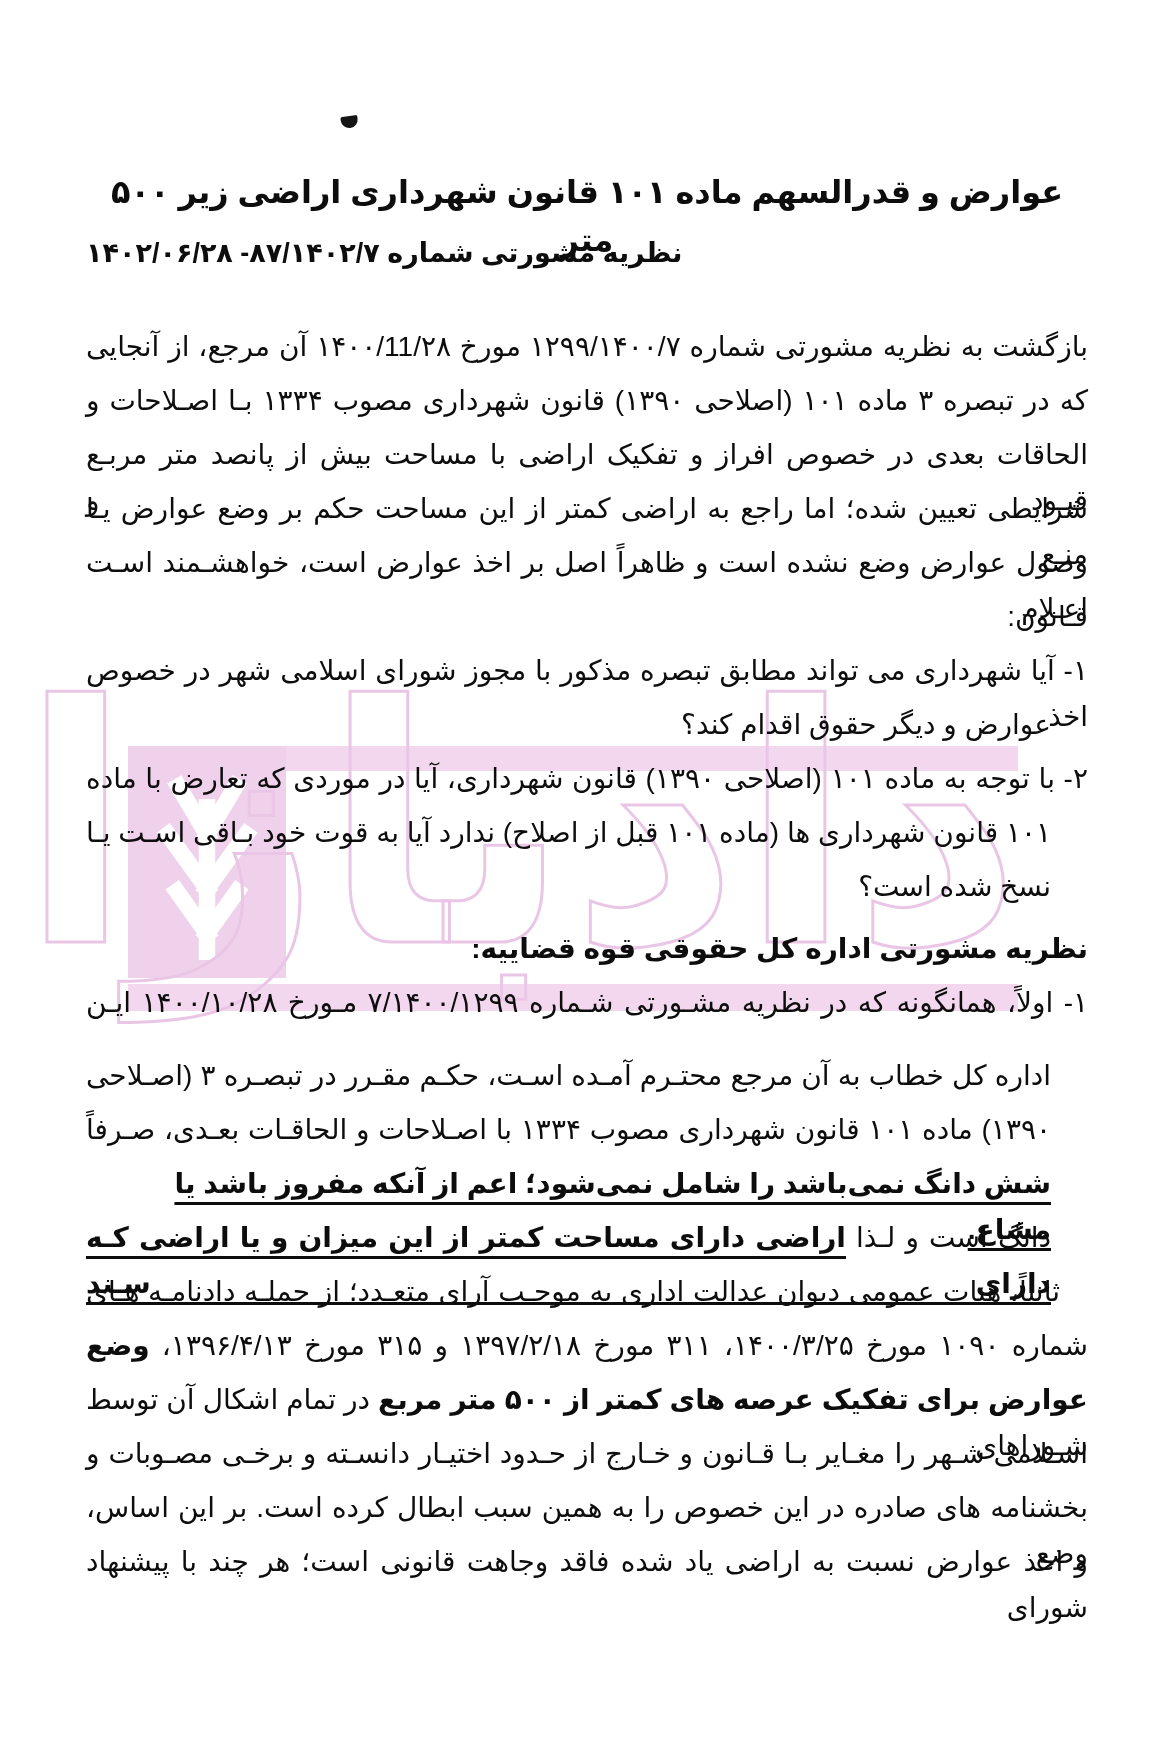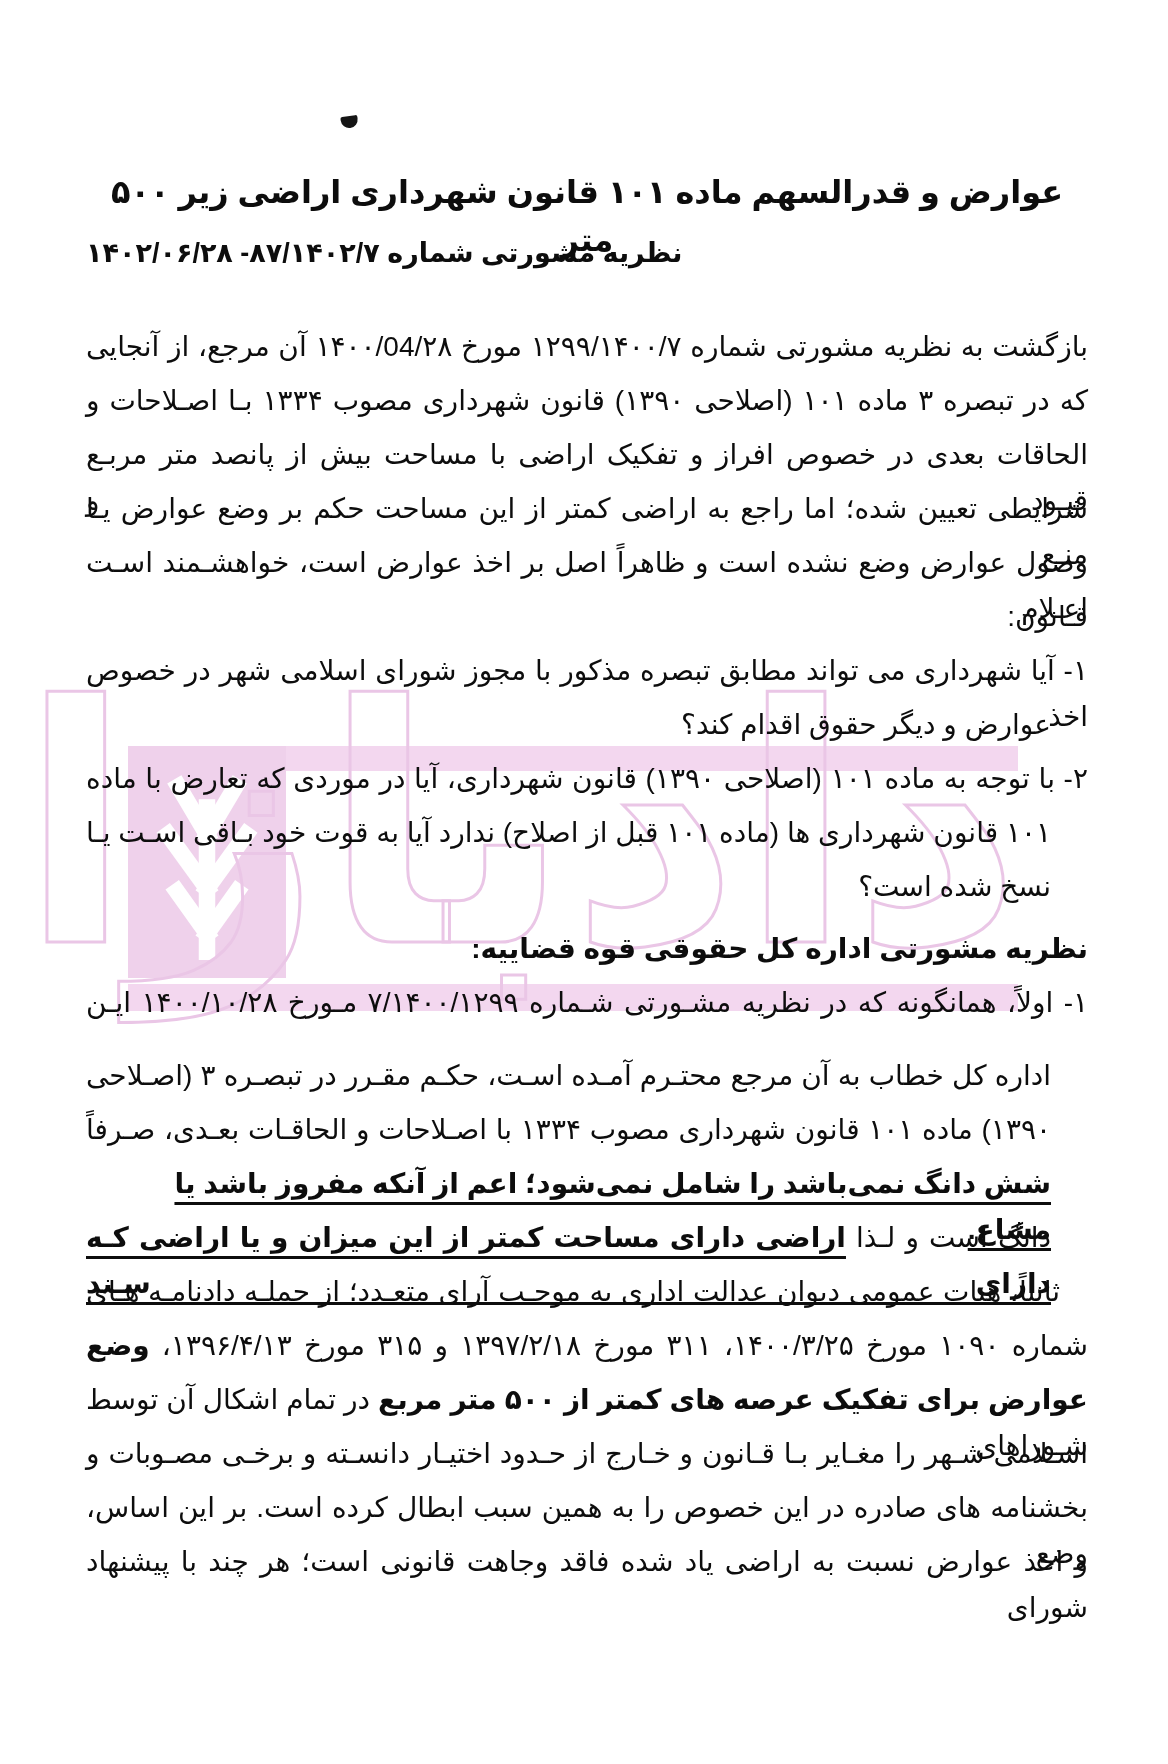--- a/index.html
+++ b/index.html
@@ -103,21 +103,21 @@
     </span>
   </div>
   <div class="wm wm-word" style="left:262px; top:628px; width:760px; height:420px; font-size:330px; line-height:400px;">دادبازار</div>
 
   <div class="ink"></div>
 
   <div class="content">
     <div class="title">عوارض و قدرالسهم ماده ۱۰۱ قانون شهرداری اراضی زیر ۵۰۰ متر</div>
     <div class="subtitle">نظریه مشورتی شماره ۸۷/۱۴۰۲/۷- ۱۴۰۲/۰۶/۲۸</div>
     <div class="lines">
-        <div class="line just"><span>بازگشت به نظریه مشورتی شماره ۱۲۹۹/۱۴۰۰/۷ مورخ ۱۴۰۰/04/۲۸ آن مرجع، از آنجایی</span></div>
+        <div class="line just"><span>بازگشت به نظریه مشورتی شماره ۱۲۹۹/۱۴۰۰/۷ مورخ ۱۴۰۰/11/۲۸ آن مرجع، از آنجایی</span></div>
         <div class="line just"><span>که در تبصره ۳ ماده ۱۰۱ (اصلاحی ۱۳۹۰) قانون شهرداری مصوب ۱۳۳۴ بـا اصـلاحات و</span></div>
         <div class="line just"><span>الحاقات بعدی در خصوص افراز و تفکیک اراضی با مساحت بیش از پانصد متر مربـع قیـود و</span></div>
         <div class="line just"><span>شرایطی تعیین شده؛ اما راجع به اراضی کمتر از این مساحت حکم بر وضع عوارض یـا منـع</span></div>
         <div class="line just"><span>وصول عوارض وضع نشده است و ظاهراً اصل بر اخذ عوارض است، خواهشـمند اسـت اعـلام</span></div>
         <div class="line"><span>قـانون:</span></div>
         <div class="line just"><span>۱- آیا شهرداری می تواند مطابق تبصره مذکور با مجوز شورای اسلامی شهر در خصوص اخذ</span></div>
         <div class="line" style="padding-right: 37px;"><span>عوارض و دیگر حقوق اقدام کند؟</span></div>
         <div class="line just"><span>۲- با توجه به ماده ۱۰۱ (اصلاحی ۱۳۹۰) قانون شهرداری، آیا در موردی که تعارض با ماده</span></div>
         <div class="line just" style="padding-right: 37px;"><span>۱۰۱ قانون شهرداری ها (ماده ۱۰۱ قبل از اصلاح) ندارد آیا به قوت خود بـاقی اسـت یـا</span></div>
         <div class="line" style="padding-right: 37px;"><span>نسخ شده است؟</span></div>

